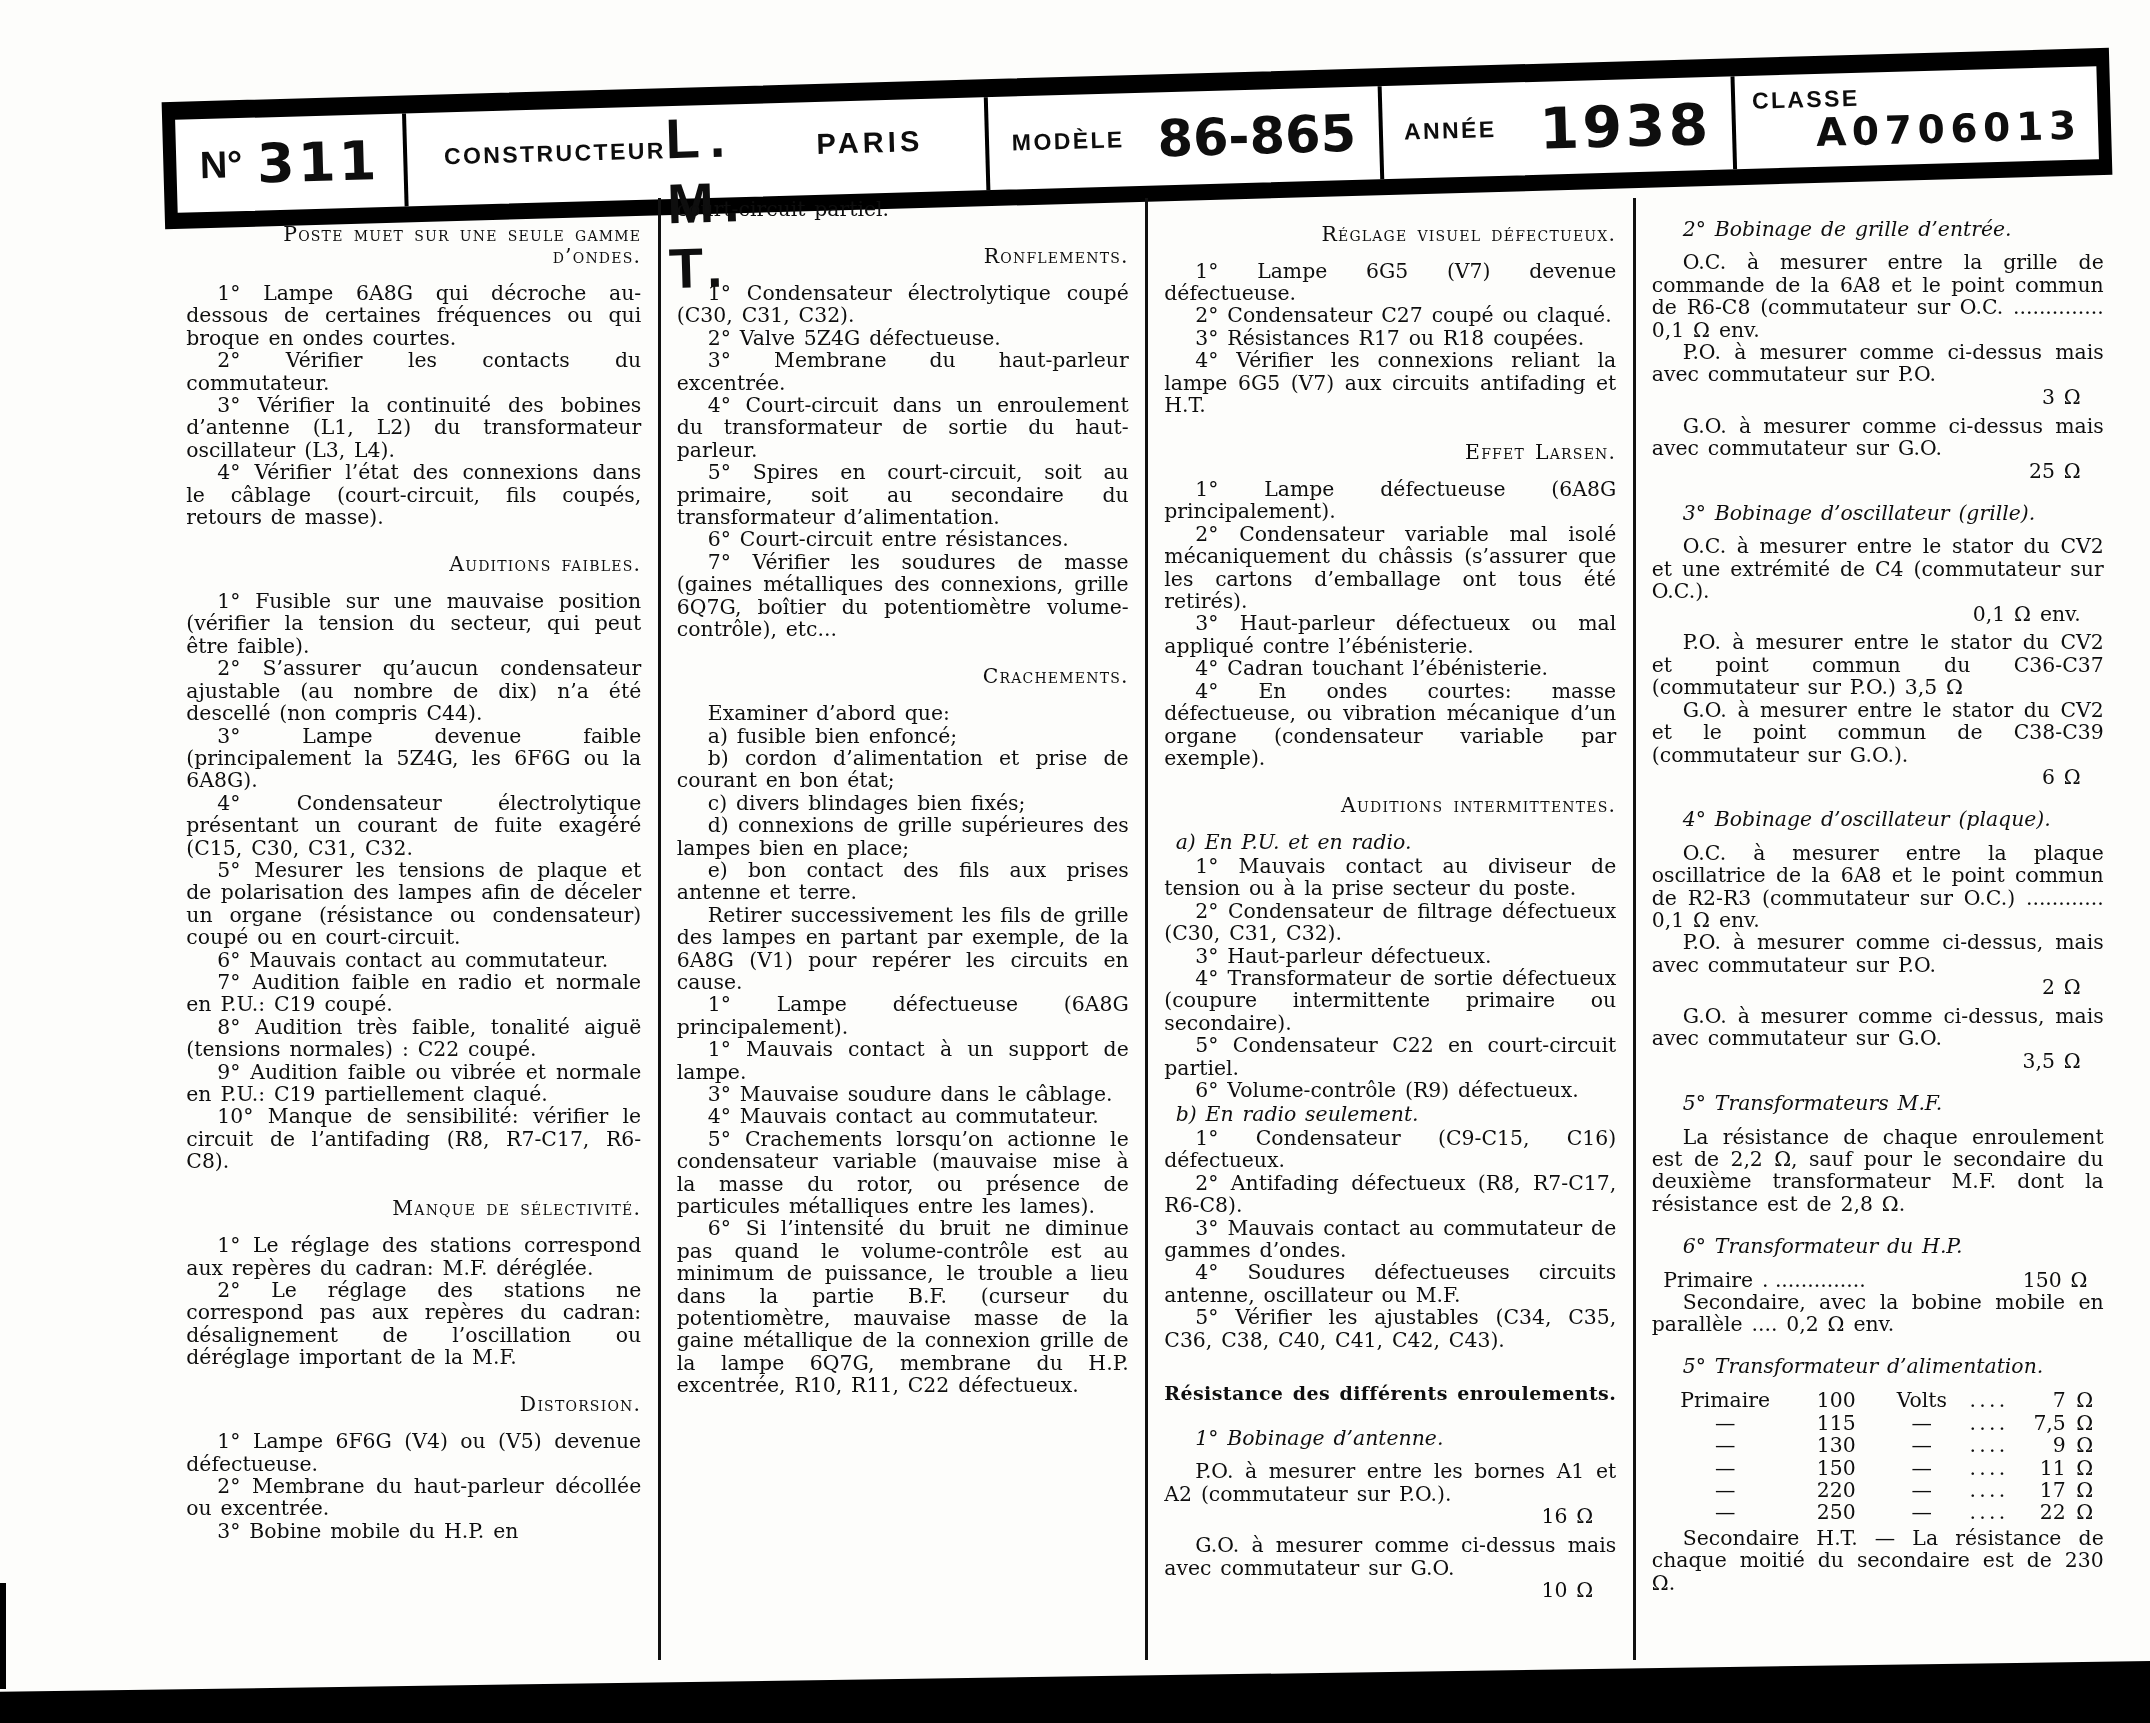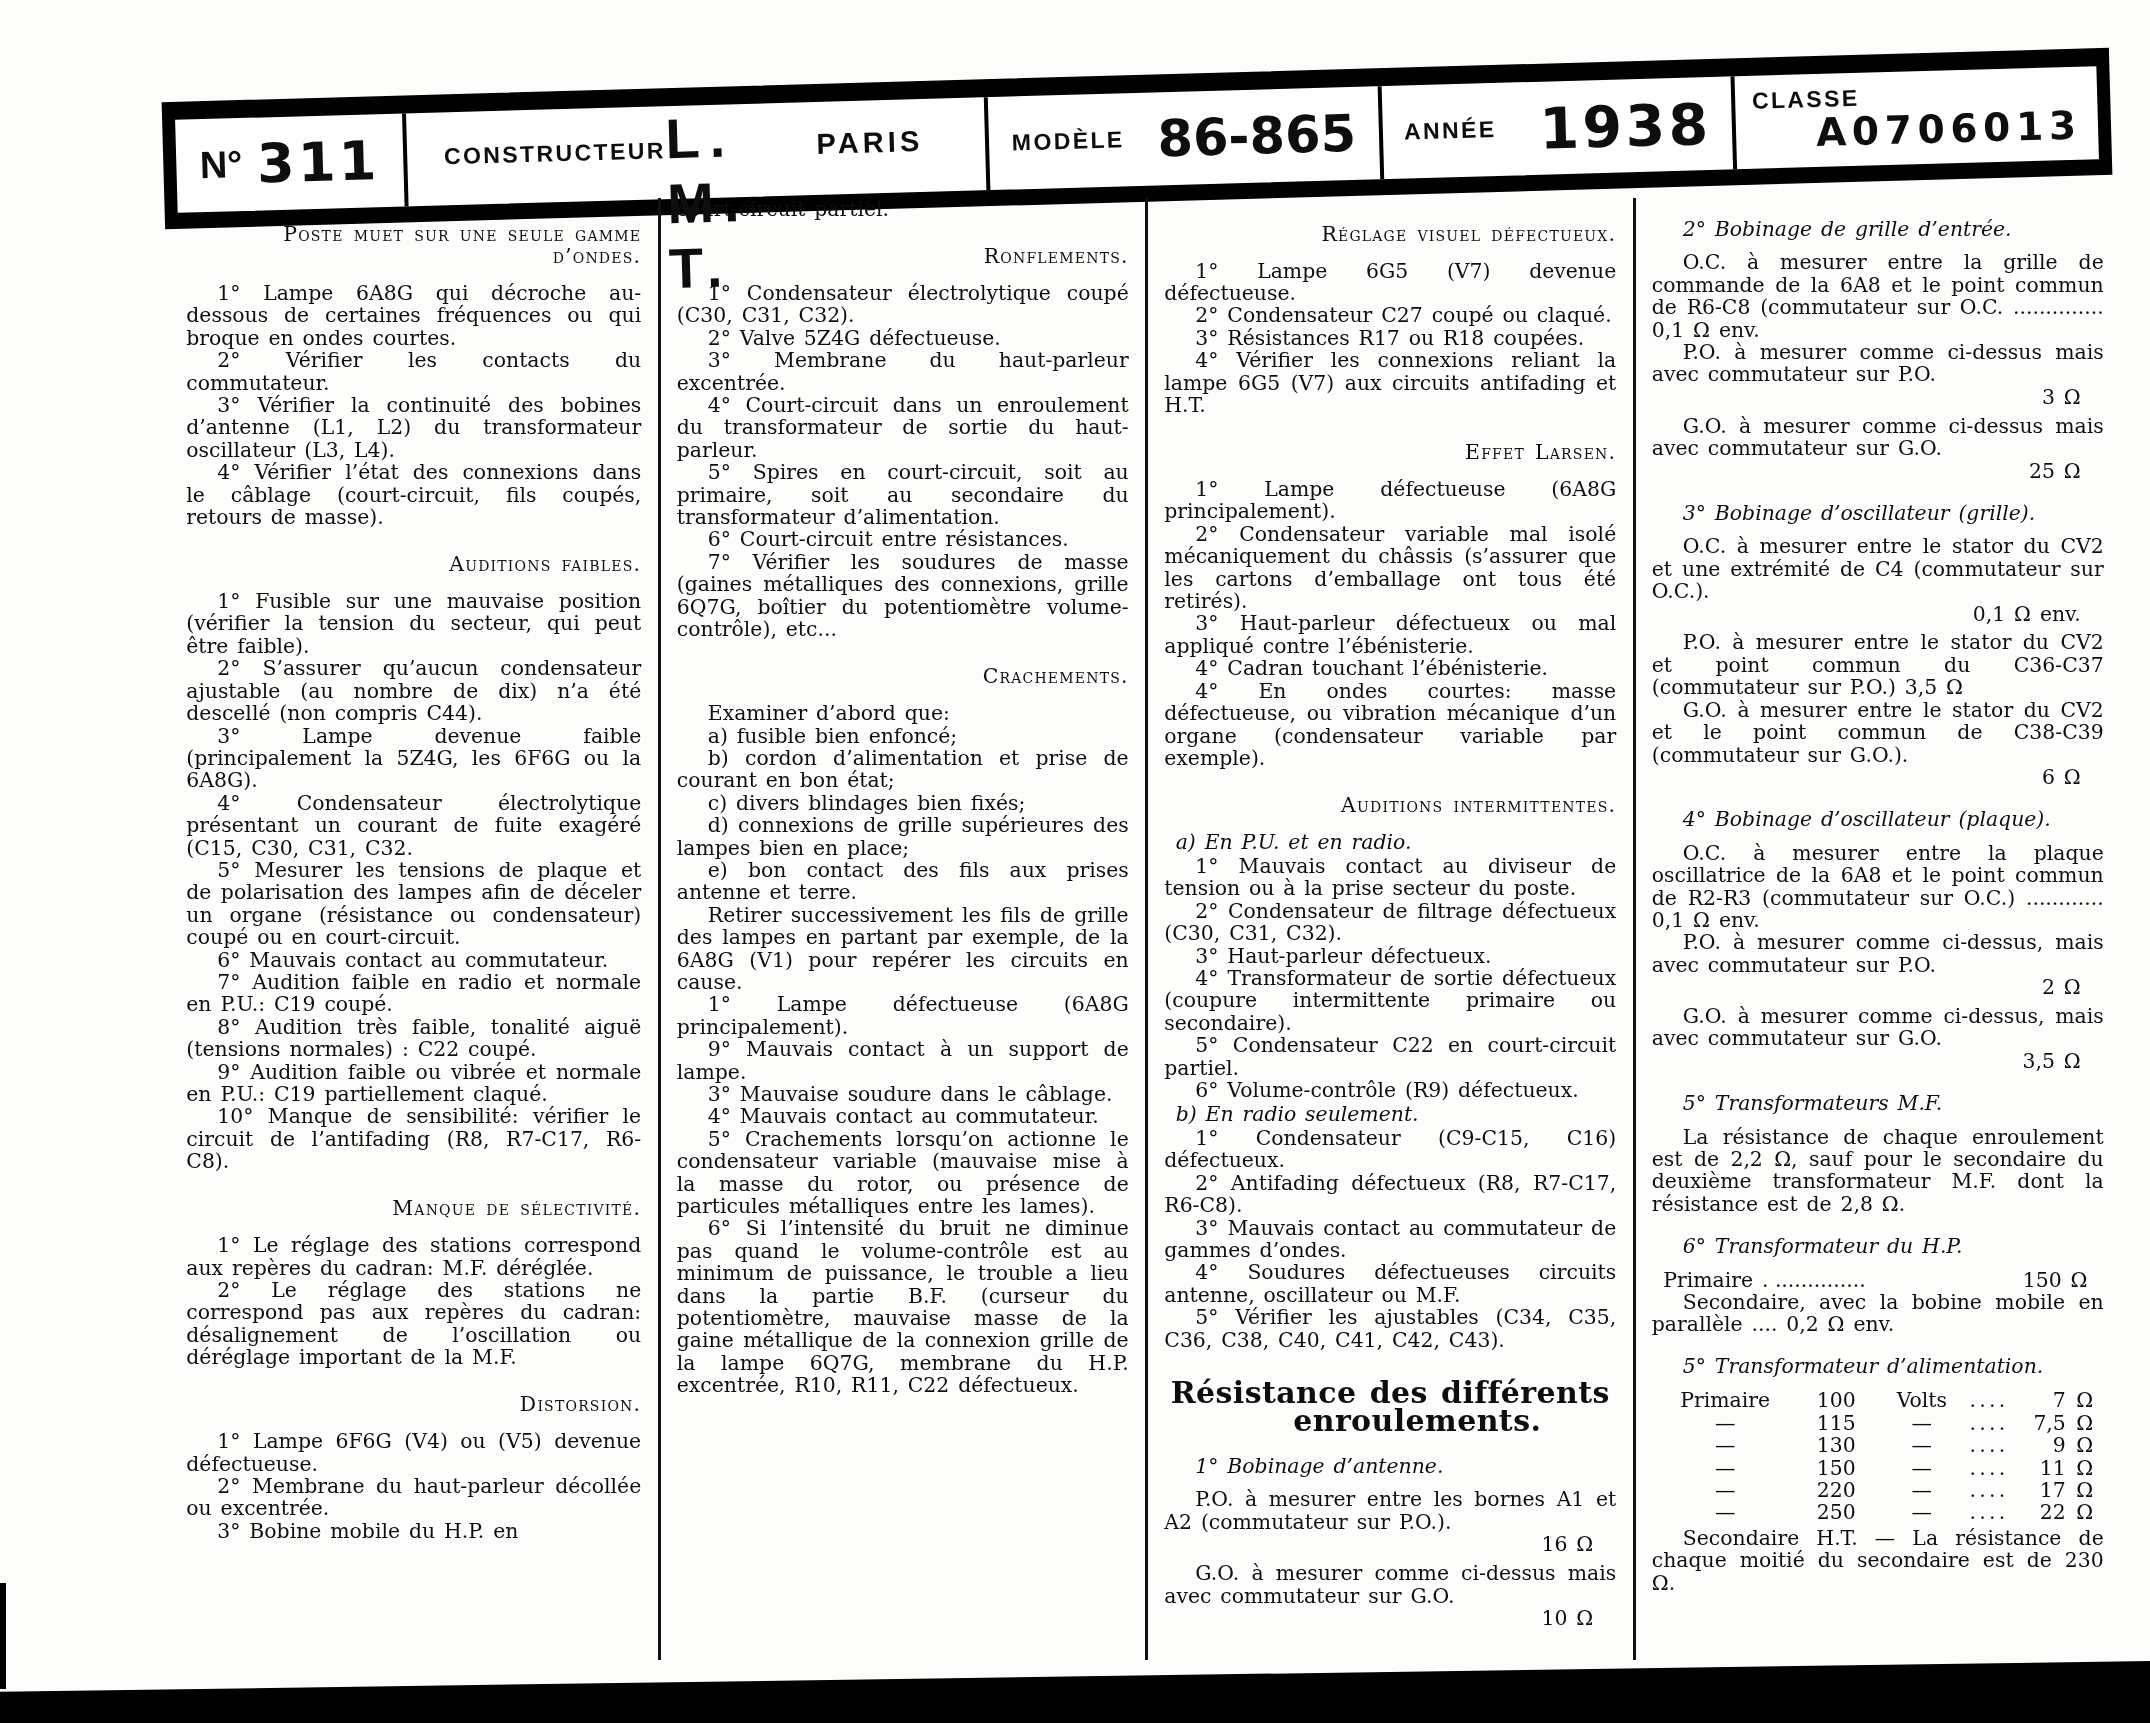--- a/index.html
+++ b/index.html
@@ -44,22 +44,22 @@
   .col p{margin:0;}
   .p{text-indent:31px;}
   .pi{text-indent:0;}
   .section{
     font-variant:small-caps;letter-spacing:1.2px;margin:24.5px 0 14.7px !important;
     padding-left:38px;text-indent:-38px;text-align:right;
   }
   .lead{font-style:italic;text-indent:11.4px;margin:1.6px 0 !important;}
   .ih{font-style:italic;text-indent:31px;margin:19.6px 0 11.4px !important;text-align:left;}
   .bh{
-    font-weight:bold;font-size:30px;line-height:28px;margin:28px 0 16.3px !important;
-    padding-left:54px;text-indent:-54px;text-align:center;letter-spacing:0.4px;
+    font-weight:bold;font-size:19px;line-height:28px;margin:28px 0 16.3px !important;
+    padding-left:54px;text-indent:-54px;text-align:left;letter-spacing:0.4px;
   }
   .measure{text-align:right;padding-right:23px;margin:0 0 6.5px !important;text-indent:0;}
 
   .leader{display:flex;align-items:baseline;}
   .leader .lt{white-space:nowrap;padding-left:11.4px;}
   .leader .dots{flex:1;overflow:hidden;white-space:nowrap;padding:0 6.5px;}
   .leader .lv{white-space:nowrap;padding-right:16.3px;}
 
   .volt-table{margin:1.6px 0 3.3px;}
   .volt-row{display:flex;align-items:center;}
@@ -144,21 +144,21 @@
         <p class="p">7° Vérifier les soudures de masse (gaines métalliques des connexions, grille 6Q7G, boîtier du potentiomètre volume-contrôle), etc...</p>
         <p class="section">Crachements.</p>
         <p class="p">Examiner d’abord que:</p>
         <p class="p">a) fusible bien enfoncé;</p>
         <p class="p">b) cordon d’alimentation et prise de courant en bon état;</p>
         <p class="p">c) divers blindages bien fixés;</p>
         <p class="p">d) connexions de grille supérieures des lampes bien en place;</p>
         <p class="p">e) bon contact des fils aux prises antenne et terre.</p>
         <p class="p">Retirer successivement les fils de grille des lampes en partant par exemple, de la 6A8G (V1) pour repérer les circuits en cause.</p>
         <p class="p">1° Lampe défectueuse (6A8G principalement).</p>
-        <p class="p">9° Mauvais contact à un support de lampe.</p>
+        <p class="p">1° Mauvais contact à un support de lampe.</p>
         <p class="p">3° Mauvaise soudure dans le câblage.</p>
         <p class="p">4° Mauvais contact au commutateur.</p>
         <p class="p">5° Crachements lorsqu’on actionne le condensateur variable (mauvaise mise à la masse du rotor, ou présence de particules métalliques entre les lames).</p>
         <p class="p">6° Si l’intensité du bruit ne diminue pas quand le volume-contrôle est au minimum de puissance, le trouble a lieu dans la partie B.F. (curseur du potentiomètre, mauvaise masse de la gaine métallique de la connexion grille de la lampe 6Q7G, membrane du H.P. excentrée, R10, R11, C22 défectueux.</p>
       </div>
       <div class="col">
         <p class="section">Réglage visuel défectueux.</p>
         <p class="p">1° Lampe 6G5 (V7) devenue défectueuse.</p>
         <p class="p">2° Condensateur C27 coupé ou claqué.</p>
         <p class="p">3° Résistances R17 ou R18 coupées.</p>

